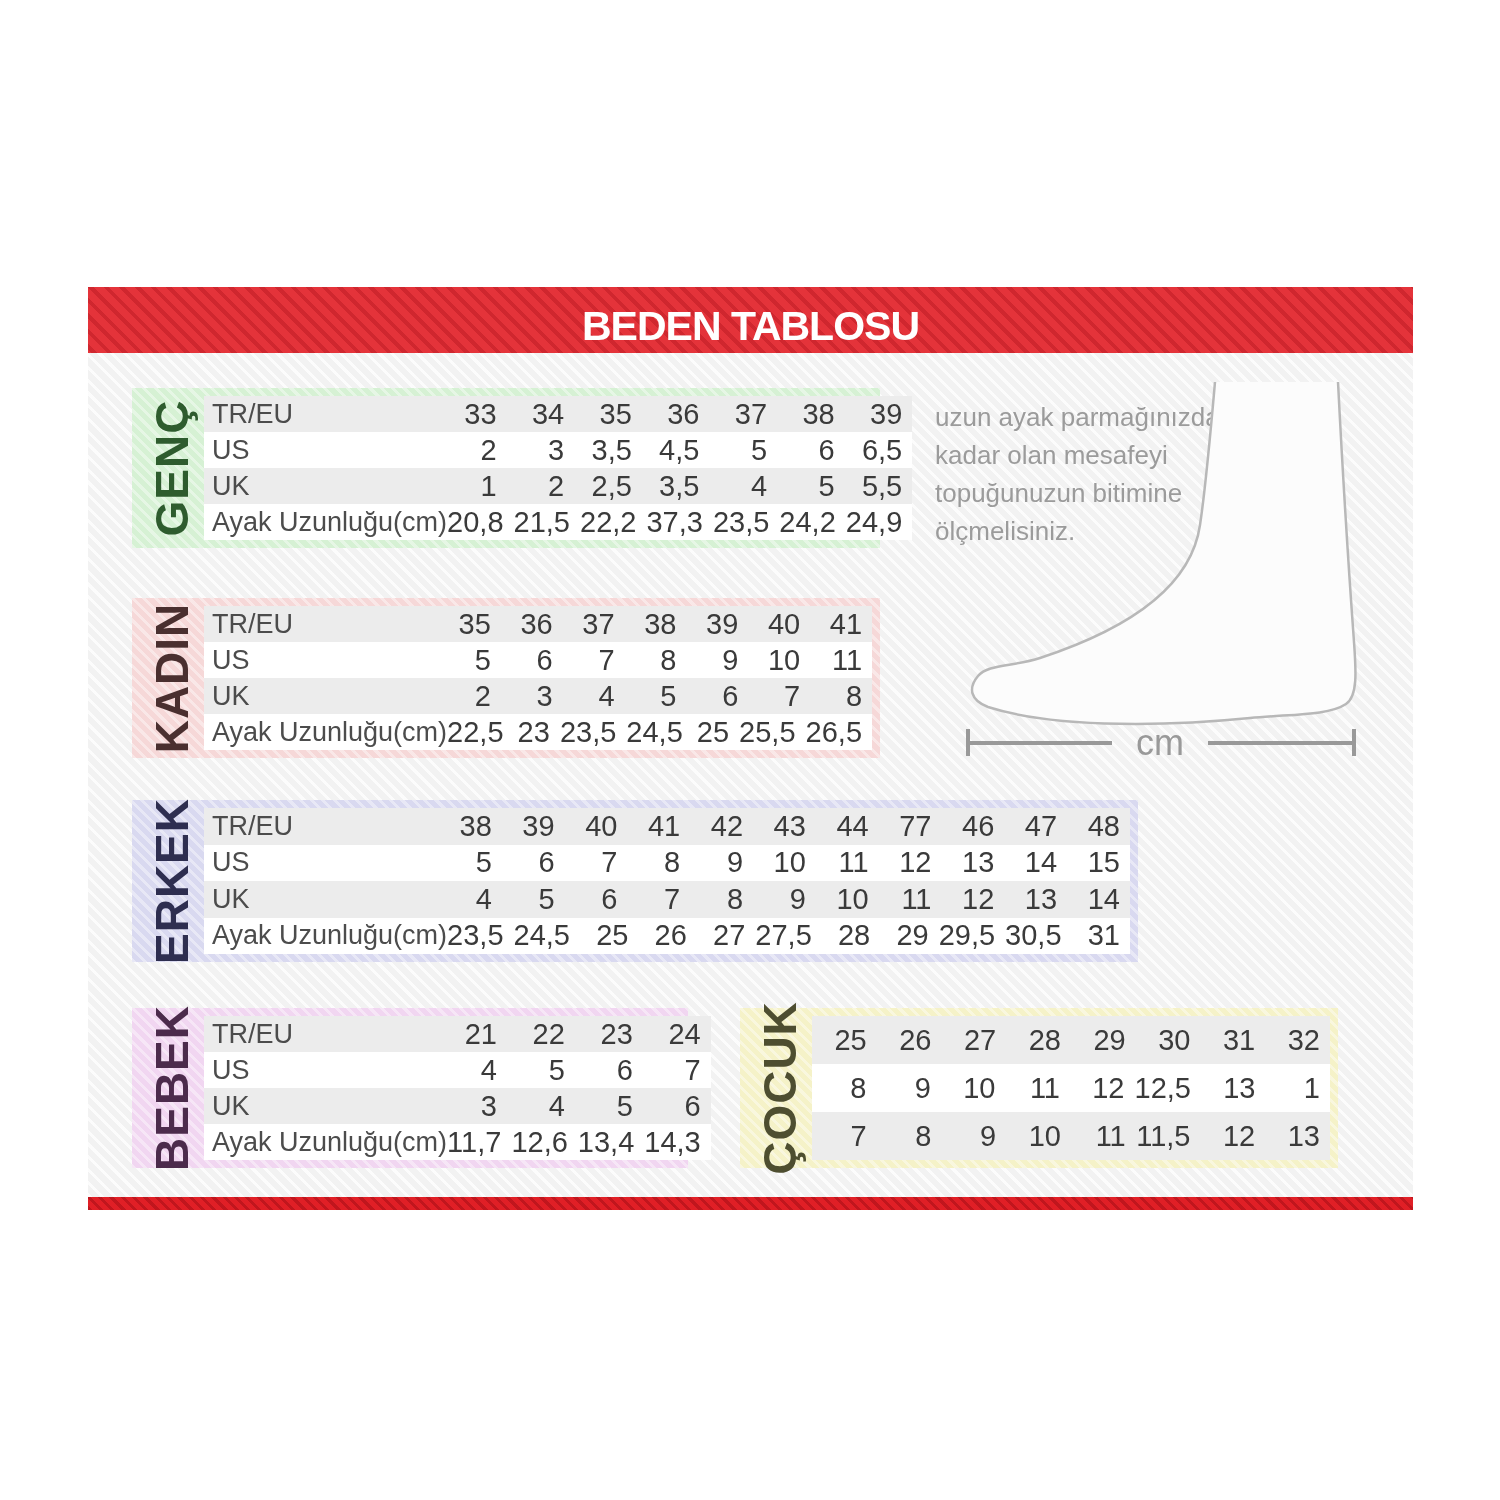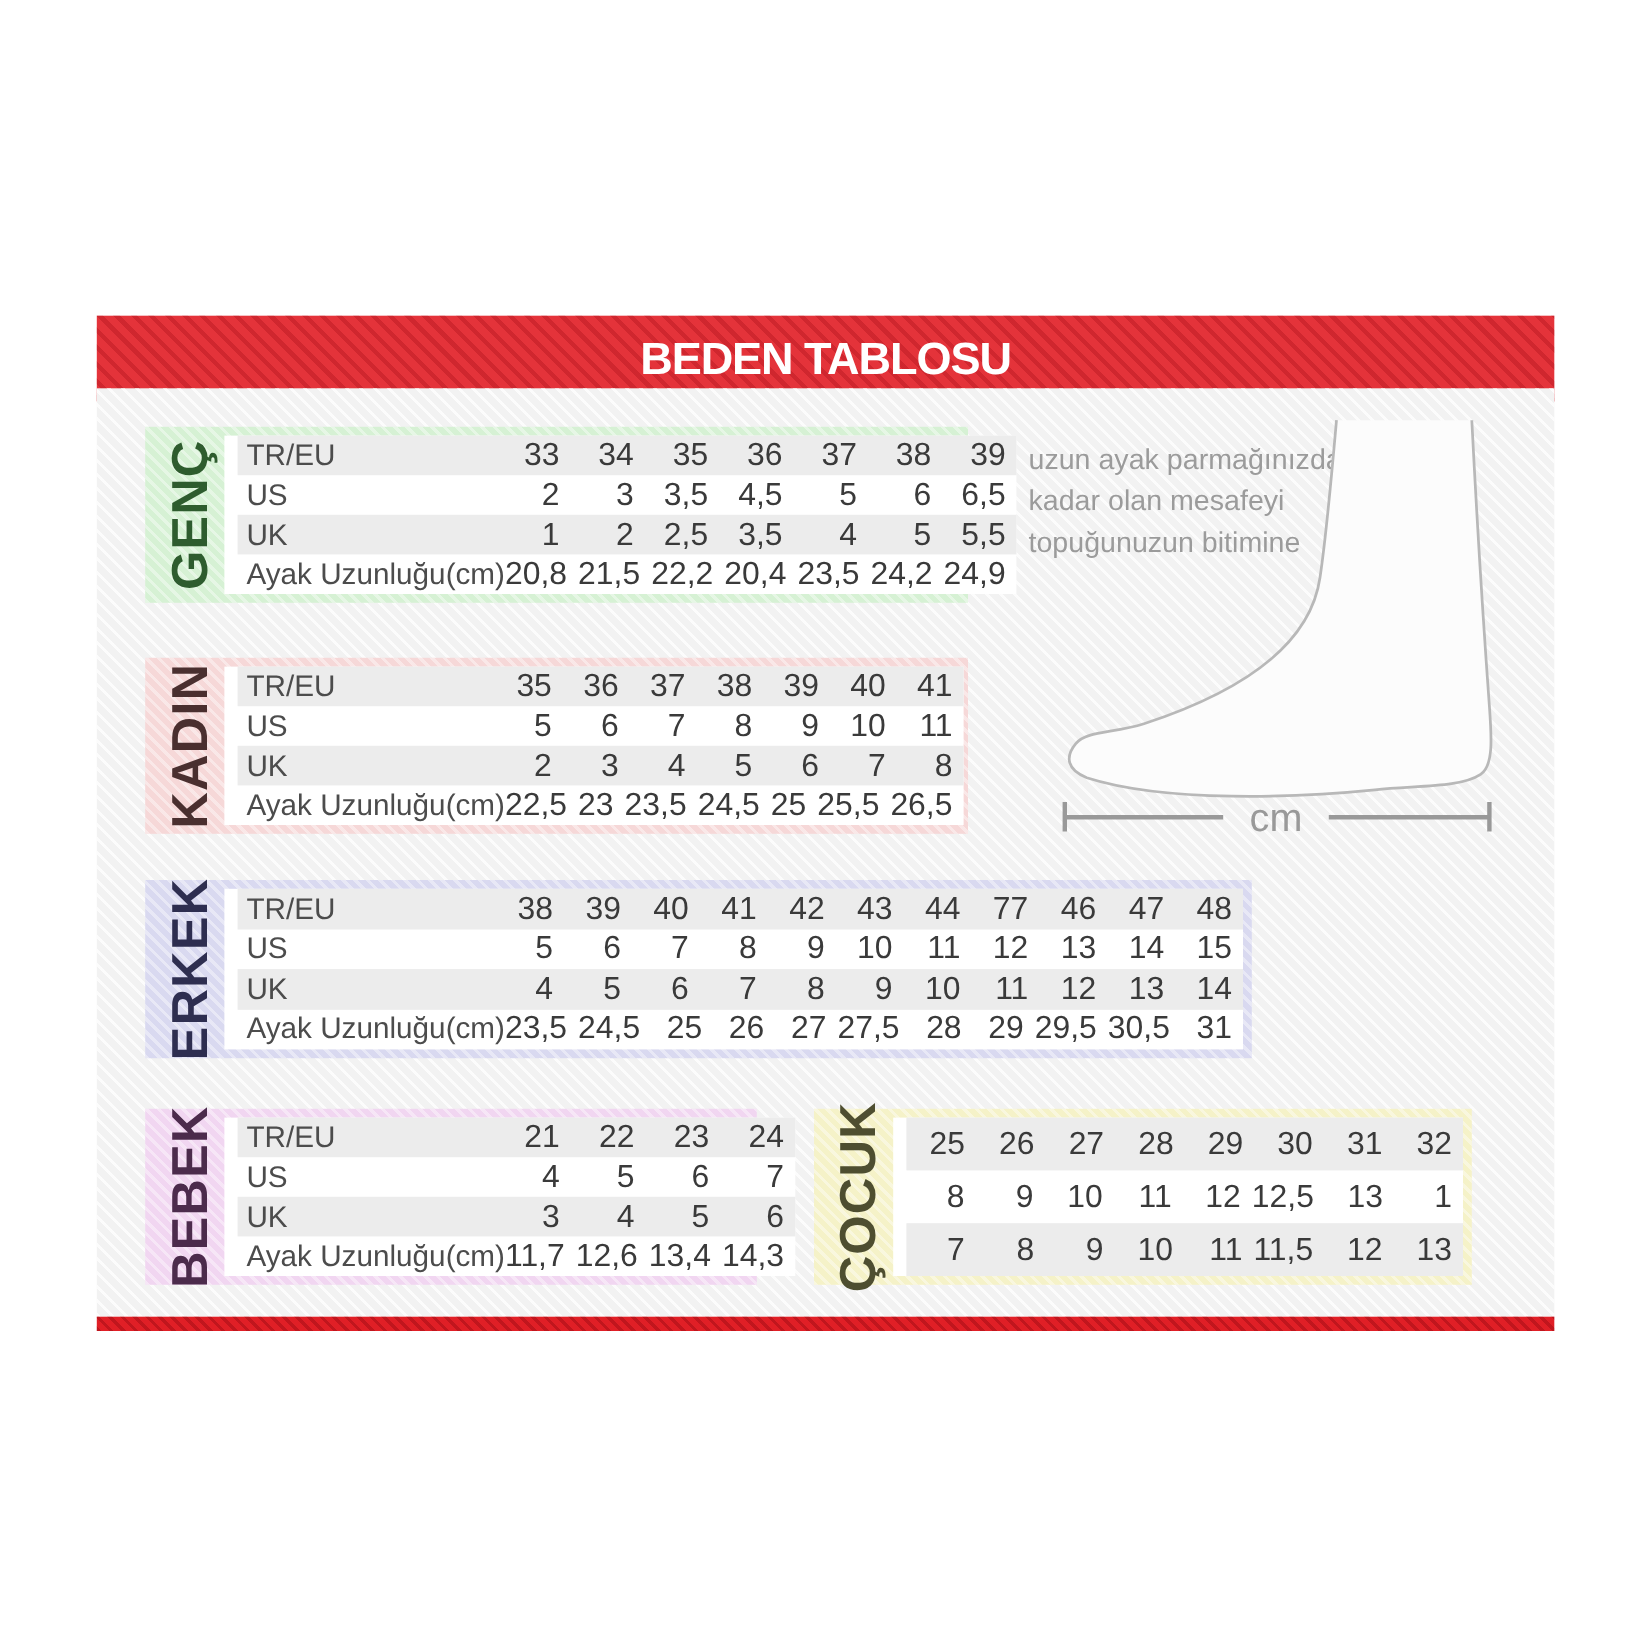--- a/index.html
+++ b/index.html
@@ -28,21 +28,21 @@
   .size-table {
     position:absolute; display:flex; padding:8px; box-sizing:border-box;
   }
   .side-label {
     width:64px; flex:0 0 64px; display:flex; align-items:center; justify-content:center; overflow:visible;
   }
   .side-label span {
     transform:rotate(-90deg); white-space:nowrap; font-size:46px; font-weight:bold; letter-spacing:1px;
   }
   .grid { flex:1; background:#ffffff; display:flex; flex-direction:column; }
-  .row { flex:1; display:flex; align-items:center;margin-left:12px; }
+  .row { flex:1; display:flex; align-items:center; }
   .row.shaded { background:#ececec; }
   .cell-label {
     flex:0 0 235px; font-size:27px; color:#4c4c4c; padding-left:8px; white-space:nowrap; box-sizing:border-box;
   }
   .cell-val {
     flex:1; text-align:right; font-size:29px; color:#3a3a3a; padding-right:10px; white-space:nowrap;
   }
   #t-genc  { left:132px; top:388px; width:748px;  height:160px;
     background:repeating-linear-gradient(45deg, rgba(255,255,255,.4) 0 3px, rgba(255,255,255,0) 3px 8px), #d6f1d4; }
   #t-genc  .side-label span { color:#2e5c2e; }
@@ -110,21 +110,21 @@
           <div class="cell-val">3,5</div>
           <div class="cell-val">4</div>
           <div class="cell-val">5</div>
           <div class="cell-val">5,5</div>
         </div>
         <div class="row">
           <div class="cell-label">Ayak Uzunluğu(cm)</div>
           <div class="cell-val">20,8</div>
           <div class="cell-val">21,5</div>
           <div class="cell-val">22,2</div>
-          <div class="cell-val">20,4</div>
+          <div class="cell-val">37,3</div>
           <div class="cell-val">23,5</div>
           <div class="cell-val">24,2</div>
           <div class="cell-val">24,9</div>
         </div>
       </div>
   </div>
 
   <div class="size-table" id="t-kadin">
     <div class="side-label">
       <span>KADIN</span>
@@ -308,20 +308,21 @@
           <div class="cell-val">12</div>
           <div class="cell-val">13</div>
         </div>
       </div>
   </div>
 
   <div class="measure-note">
     <div>uzun ayak parmağınızdan</div>
     <div>kadar olan mesafeyi</div>
     <div>topuğunuzun bitimine</div>
+    <div>ölçmelisiniz.</div>
   </div>
 
   <svg class="foot-svg" width="460" height="392" viewBox="0 0 460 392">
     <path d="M 265 2
              C 259 70 256 105 250 145
              C 240 215 160 255 90 278
              C 62 287 38 284 28 296
              C 18 308 20 320 38 327
              C 110 350 230 345 300 338
              C 340 334 378 336 396 324

